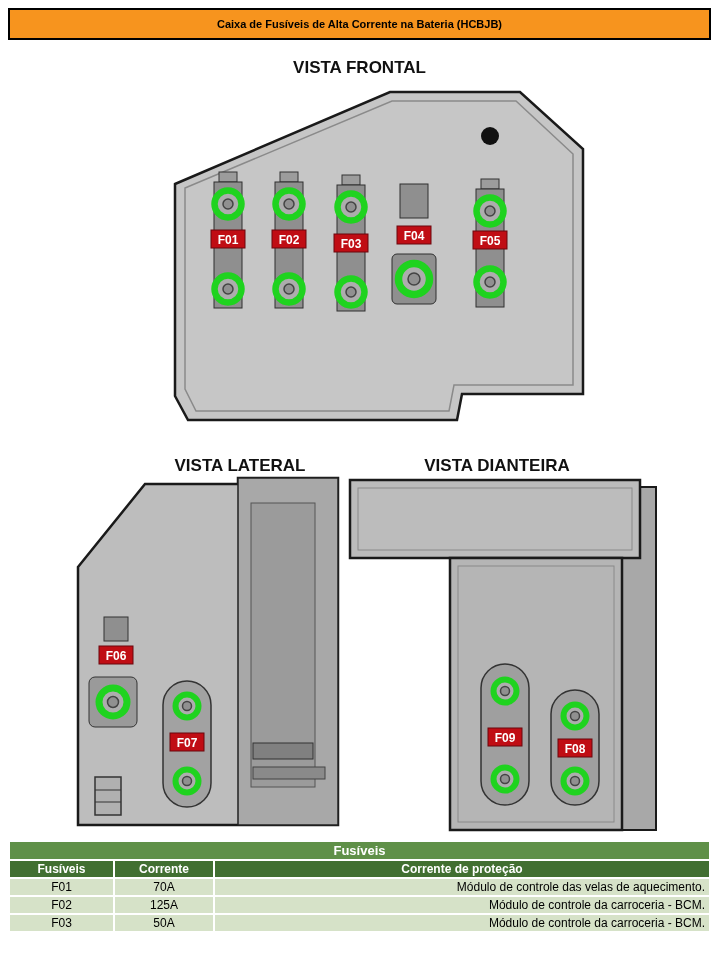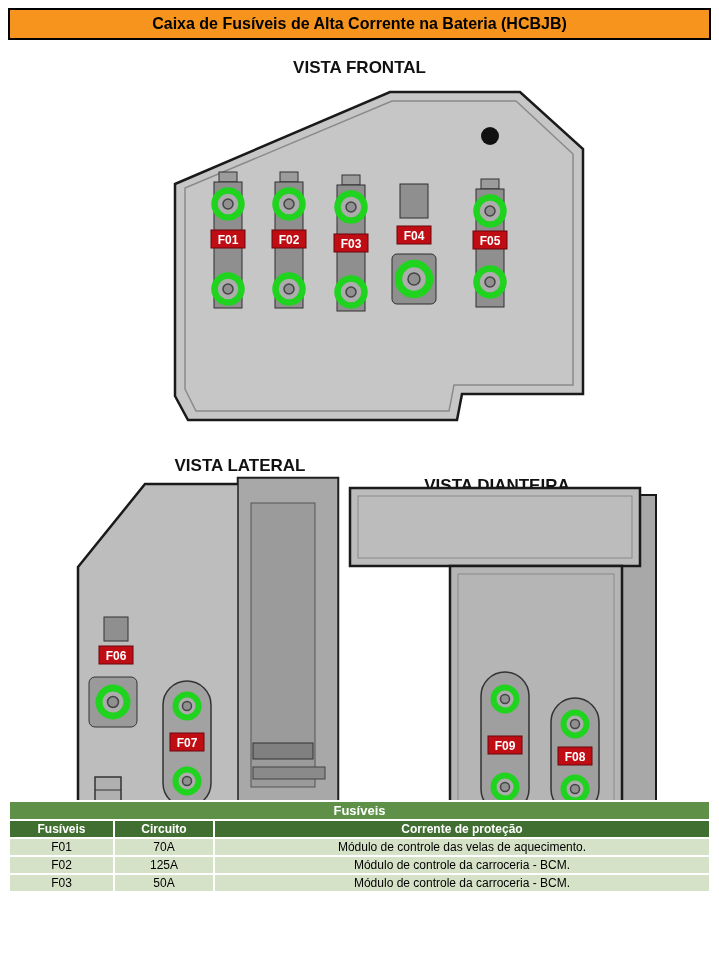--- a/index.html
+++ b/index.html
@@ -2,47 +2,47 @@
 <html><head>
 <meta charset="utf-8">
 <style>
   html,body{margin:0;padding:0;background:#ffffff;}
   .page{position:relative;width:719px;height:974px;background:#ffffff;
         font-family:"Liberation Sans",sans-serif;overflow:hidden;}
 
   .banner{position:absolute;left:8px;top:8px;width:703px;height:32px;
           box-sizing:border-box;background:#f7941e;border:2px solid #000;
           display:flex;align-items:center;justify-content:center;
-          font-weight:bold;font-size:16px;color:#000;}
+          font-weight:bold;font-size:11px;color:#000;}
 
   .view-title{position:absolute;font-weight:bold;font-size:17px;color:#111;
               text-align:center;}
   .front-title{top:58px;left:0;width:719px;}
   .lateral-title{top:456px;left:105px;width:270px;text-align:center;}
-  .dianteira-title{top:476px;left:362px;width:270px;}
+  .dianteira-title{top:456px;left:362px;width:270px;}
 
   .front-view{position:absolute;left:170px;top:84px;}
   .lateral-view{position:absolute;left:75px;top:475px;}
-  .dianteira-view{position:absolute;left:348px;top:478px;margin-top:8px;}
+  .dianteira-view{position:absolute;left:348px;top:478px;}
 
   .fuse-label-text{font-family:"Liberation Sans",sans-serif;font-weight:bold;
                    font-size:12px;fill:#ffffff;}
 
-  table.fuse-table{position:absolute;left:8px;top:800px;width:703px;
+  table.fuse-table{position:absolute;left:8px;top:840px;width:703px;
                    border-collapse:collapse;font-size:12px;
                    font-family:"Liberation Sans",sans-serif;}
   .fuse-table th,.fuse-table td{border:2px solid #ffffff;padding:1px 4px;
                    height:17px;box-sizing:border-box;}
   .row-title th{background:#5f9048;color:#ffffff;font-weight:bold;
                 font-size:13px;text-align:center;}
   .row-cols th{background:#416f31;color:#ffffff;font-weight:bold;
                font-size:12px;text-align:center;}
   .fuse-table tbody td{background:#d6e2c8;color:#000;}
   .cell-center{text-align:center;}
-  .cell-left{text-align:center;padding-left:6px;}
+  .cell-left{text-align:right;padding-left:6px;}
   .col-fuse{width:105px;}
   .col-amp{width:100px;}
 </style>
 </head>
 <body>
 
 <div class="page">
 
   <div class="banner">
     <span>Caixa de Fusíveis de Alta Corrente na Bateria (HCBJB)</span>
@@ -177,21 +177,21 @@
     </svg>
   </div>
 
   <table class="fuse-table">
     <thead>
       <tr class="row-title">
         <th colspan="3">Fusíveis</th>
       </tr>
       <tr class="row-cols">
         <th class="col-fuse">Fusíveis</th>
-        <th class="col-amp">Circuito</th>
+        <th class="col-amp">Corrente</th>
         <th>Corrente de proteção</th>
       </tr>
     </thead>
     <tbody>
       <tr>
         <td class="cell-center">F01</td>
         <td class="cell-center">70A</td>
         <td class="cell-left">Módulo de controle das velas de aquecimento.</td>
       </tr>
       <tr>

